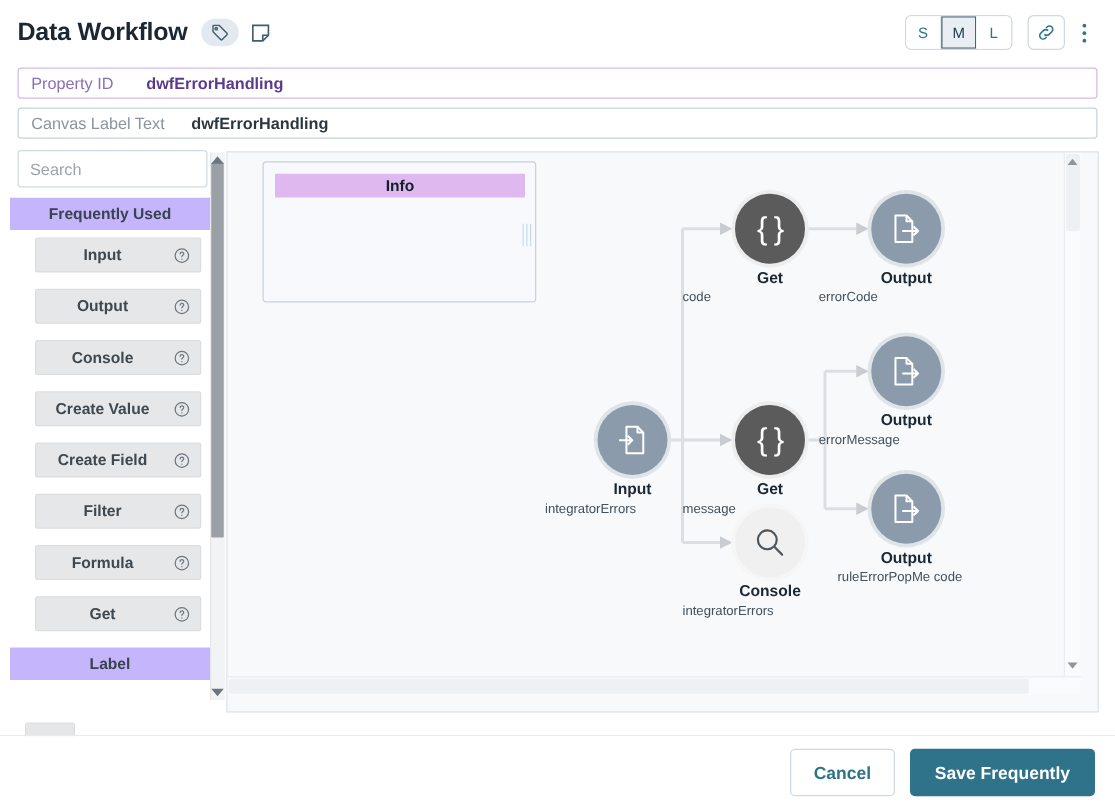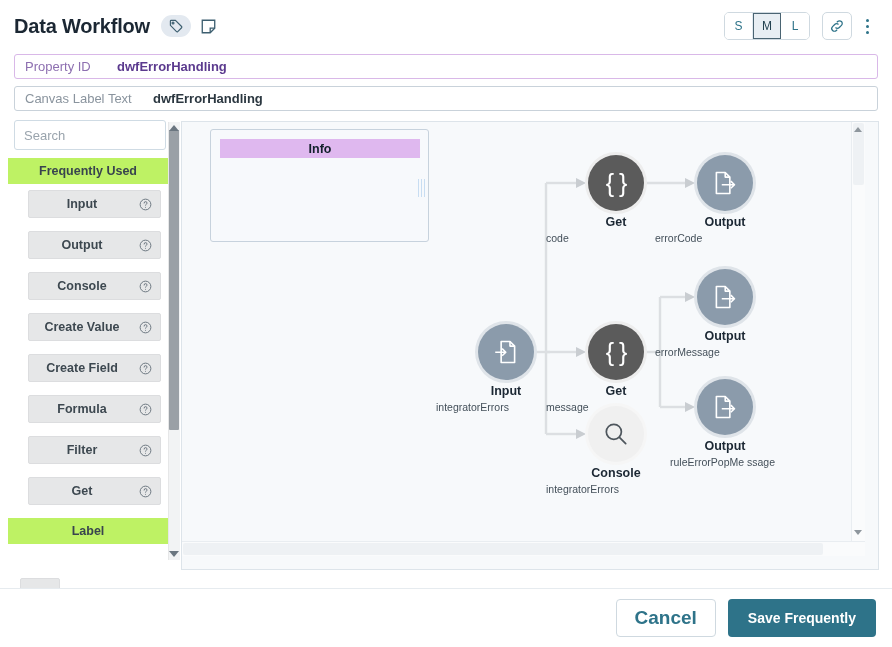--- a/index.html
+++ b/index.html
@@ -85,21 +85,21 @@
     width: 152px; height: 30px; border: 1px solid #cfdbe4; border-radius: 3px;
     padding: 0 9px; font-size: 13px; color: #2b3740;
     font-family: "Liberation Sans", sans-serif; outline: none; background:#fff;
   }
   .search-input::placeholder { color: #9aa4ad; }
   .palette {
     margin-top: 2px; width: 160px; height: 405px; overflow: hidden;
     position: relative; background: #fff;
   }
   .group-head {
-    height: 26px; background: #bef264; color: #39444e;
+    height: 26px; background: #c4b5fd; color: #39444e;
     font-size: 12.5px; font-weight: bold;
     display: flex; align-items: center; justify-content: center;
     margin-bottom: 6px;
   }
   .pal-item {
     height: 28px; margin: 0 7px 13px 20px; background: #e6e7e8;
     border: 1px solid #dcdddf; border-radius: 2px;
     display: flex; align-items: center; justify-content: flex-end;
     padding-right: 8px; font-size: 12.5px; font-weight: bold; color: #3d4850;
     cursor: pointer;
@@ -185,21 +185,21 @@
 
   
   .footer {
     position: absolute; left: 0; bottom: 0; width: 892px; height: 58px;
     display: flex; align-items: center; justify-content: flex-end;
     padding-right: 16px; gap: 12px; background: #fff;
   }
   .btn-cancel {
     height: 38px; min-width: 75px; padding: 0 18px; border: 1px solid #cfd9e0;
     border-radius: 4px; background: #fff; color: #2e7389;
-    font-size: 19px; font-weight: bold; cursor: pointer;
+    font-size: 14px; font-weight: bold; cursor: pointer;
     font-family: "Liberation Sans", sans-serif;
   }
   .btn-save {
     height: 38px; padding: 0 20px; border: none; border-radius: 4px;
     background: #2e7389; color: #fff; font-size: 14px; font-weight: bold;
     cursor: pointer; font-family: "Liberation Sans", sans-serif;
   }
   .footer-divider {
     position:absolute; left:0; bottom:58px; width:892px; height:1px; background:#e6ebef;
   }
@@ -305,30 +305,30 @@
       <div class="pal-item">
         <span class="lbl">Create Field</span>
         <svg class="help-ic" viewBox="0 0 16 16" fill="none" stroke="#6b7680" stroke-width="1.2">
             <circle cx="8" cy="8" r="6.6"></circle>
             <path d="M6.3 6.2a1.75 1.75 0 113.4.6c-.3.9-1.7 1-1.7 2.1" stroke-linecap="round"></path>
             <circle cx="8" cy="11.5" r=".65" fill="#6b7680" stroke="none"></circle>
           </svg>
       </div>
 
       <div class="pal-item">
+        <span class="lbl">Filter</span>
+        <svg class="help-ic" viewBox="0 0 16 16" fill="none" stroke="#6b7680" stroke-width="1.2">
+            <circle cx="8" cy="8" r="6.6"></circle>
+            <path d="M6.3 6.2a1.75 1.75 0 113.4.6c-.3.9-1.7 1-1.7 2.1" stroke-linecap="round"></path>
+            <circle cx="8" cy="11.5" r=".65" fill="#6b7680" stroke="none"></circle>
+          </svg>
+      </div>
+
+      <div class="pal-item">
         <span class="lbl">Formula</span>
-        <svg class="help-ic" viewBox="0 0 16 16" fill="none" stroke="#6b7680" stroke-width="1.2">
-            <circle cx="8" cy="8" r="6.6"></circle>
-            <path d="M6.3 6.2a1.75 1.75 0 113.4.6c-.3.9-1.7 1-1.7 2.1" stroke-linecap="round"></path>
-            <circle cx="8" cy="11.5" r=".65" fill="#6b7680" stroke="none"></circle>
-          </svg>
-      </div>
-
-      <div class="pal-item">
-        <span class="lbl">Filter</span>
         <svg class="help-ic" viewBox="0 0 16 16" fill="none" stroke="#6b7680" stroke-width="1.2">
             <circle cx="8" cy="8" r="6.6"></circle>
             <path d="M6.3 6.2a1.75 1.75 0 113.4.6c-.3.9-1.7 1-1.7 2.1" stroke-linecap="round"></path>
             <circle cx="8" cy="11.5" r=".65" fill="#6b7680" stroke="none"></circle>
           </svg>
       </div>
 
       <div class="pal-item">
         <span class="lbl">Get</span>
         <svg class="help-ic" viewBox="0 0 16 16" fill="none" stroke="#6b7680" stroke-width="1.2">
@@ -459,21 +459,21 @@
 
       <div class="node blue" style="left:515px; top:257px;">
         <div class="ring">
           <svg width="28" height="28" viewBox="0 0 26 26" fill="none" stroke="#ffffff" stroke-width="1.5" stroke-linejoin="round">
             <path d="M5 3.2h8.2l4.3 4.3v15.3H5z"></path>
             <path d="M13.2 3.2v4.3h4.3"></path>
             <path d="M10 14.6h11.5M18.4 11.3l3.4 3.3-3.4 3.3"></path>
           </svg>
         </div>
         <div class="n-title">Output</div>
-        <div class="n-sub" style="width:110px; left:-27px;">ruleErrorPopMe ssage</div>
+        <div class="n-sub" style="width:110px; left:-27px;">ruleErrorPopMe code</div>
       </div>
 
       <div class="cv-vtrack">
         <div class="cv-vthumb"></div>
       </div>
       <div class="cv-htrack">
         <div class="cv-hthumb"></div>
       </div>
       <div class="cv-arrow" style="right:1px; top:1px; width:12px; height:12px;">
         <div style="width:0;height:0;border-left:4px solid transparent;border-right:4px solid transparent;border-bottom:5px solid #8e969d;"></div>

